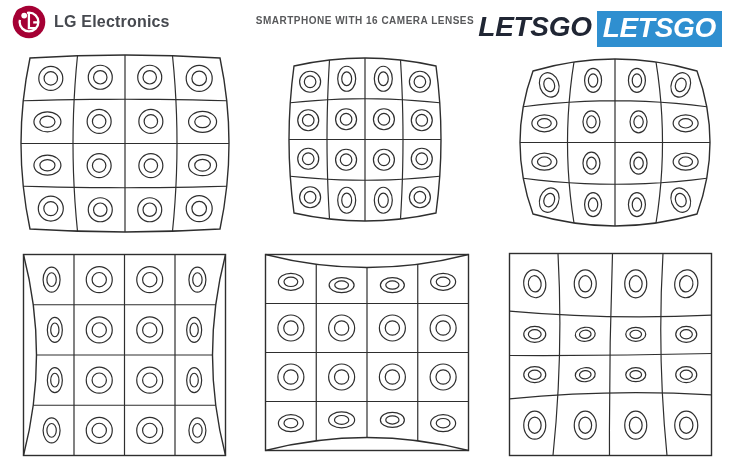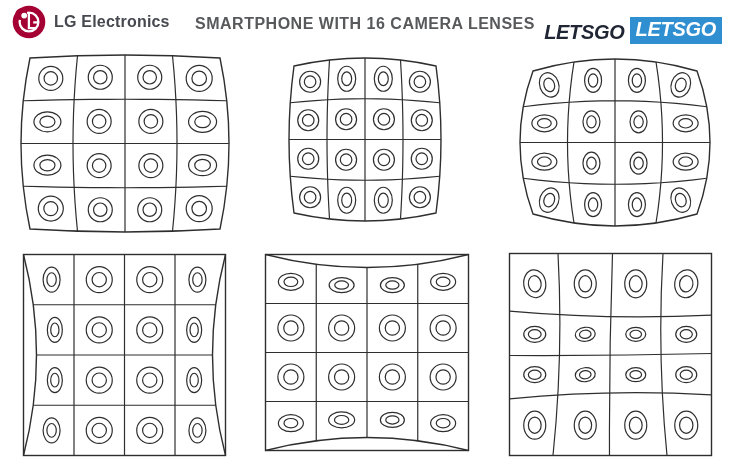--- a/index.html
+++ b/index.html
@@ -1,23 +1,23 @@
 <!DOCTYPE html>
 <html style="--brand-text: #46494f; --title-text: #58595b; --letsgo-navy: #202634; --digital-blue: #2f8fd0; --digital-text: #ffffff;"><head>
 <meta charset="utf-8">
 <style>
   html,body{margin:0;padding:0;background:#fff;}
   .stage{position:relative;width:730px;height:468px;background:#fff;overflow:hidden;
          font-family:"Liberation Sans",sans-serif;}
   .brand{position:absolute;left:12px;top:5px;display:flex;align-items:center;gap:8px;}
   .brand-text{font-size:16px;font-weight:bold;color:var(--brand-text,#46494f);letter-spacing:.2px;}
   .title{position:absolute;left:0;right:0;top:15px;text-align:center;
-         font-size:16px;font-weight:bold;color:var(--title-text,#58595b);letter-spacing:.5px;}
-  .site-logo{position:absolute;right:8px;top:17px;display:flex;align-items:flex-end;
-             font-style:italic;font-weight:bold;font-size:20px;letter-spacing:-.3px;}
+         font-size:10px;font-weight:bold;color:var(--title-text,#58595b);letter-spacing:.5px;}
+  .site-logo{position:absolute;right:8px;top:11px;display:flex;align-items:flex-start;
+             font-style:italic;font-weight:bold;font-size:28px;letter-spacing:-.3px;}
   .letsgo{color:var(--letsgo-navy,#202634);margin-right:5px;}
   .digital{background:var(--digital-blue,#2f8fd0);color:var(--digital-text,#fff);padding:1px 6px 3px;}
   .panel{position:absolute;}
   .panel svg{display:block;overflow:visible;}
 </style>
 </head>
 <body>
 
 <div class="stage">
 

